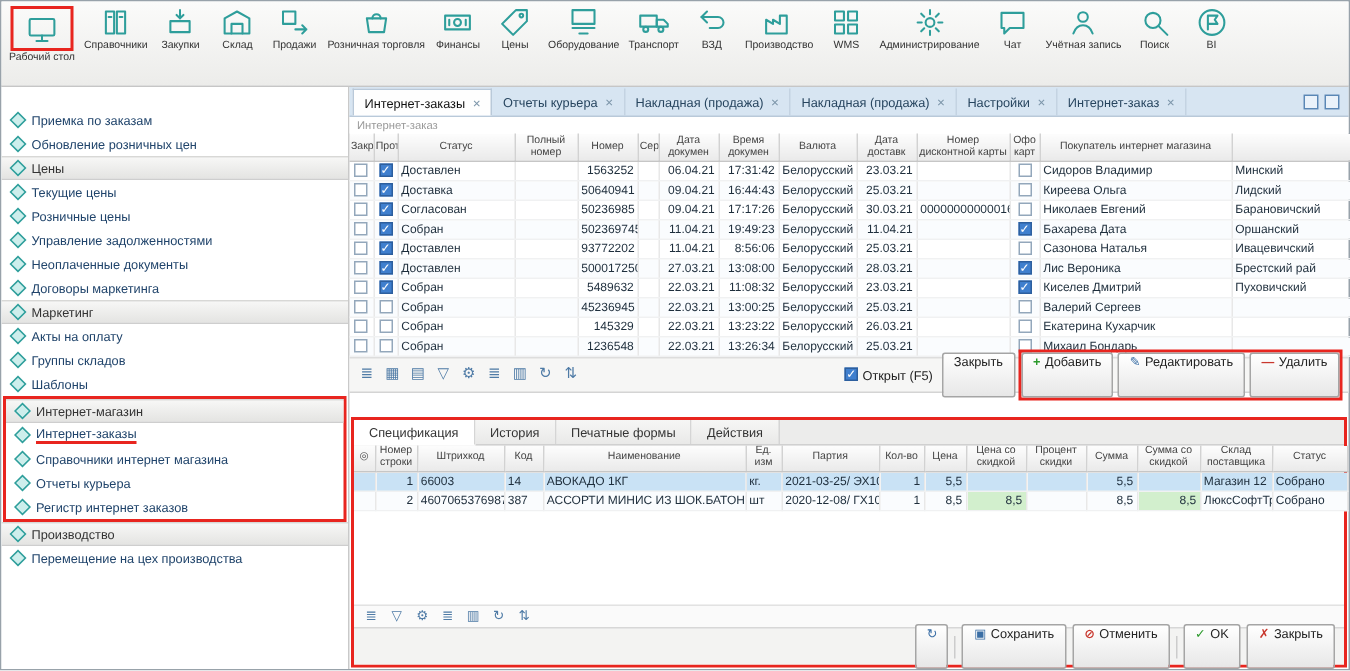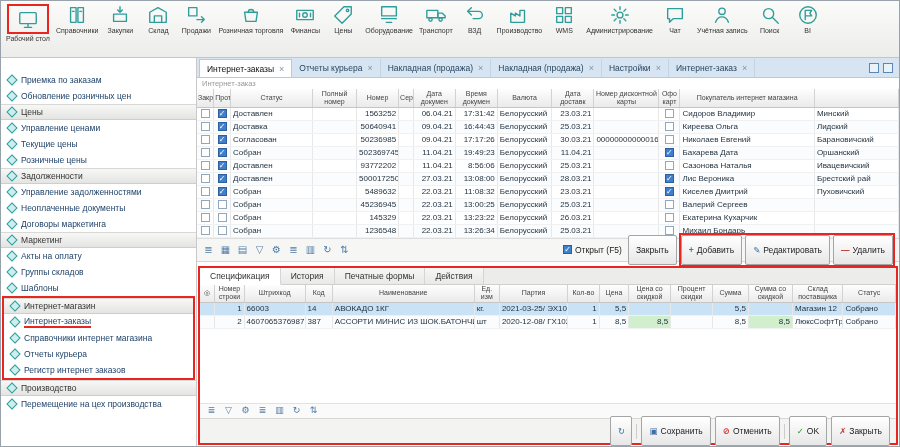--- a/index.html
+++ b/index.html
@@ -5,21 +5,21 @@
 *{margin:0;padding:0;box-sizing:border-box}
 body{width:900px;height:447px;overflow:hidden;font-family:"Liberation Sans","DejaVu Sans",sans-serif;background:#fff}
 .app{width:900px;height:447px;border:1px solid #98a2aa;display:flex;flex-direction:column;font-size:9px;color:#222;background:#fff}
 .topbar{height:57px;flex:none;background:linear-gradient(#fbfbfa,#ececea);border-bottom:1px solid #c6c6c6;display:flex;align-items:flex-start;padding:2px 2px 0}
 .tb-item{display:flex;flex-direction:column;align-items:center;padding:1px 3px;min-width:38px;cursor:pointer}
 .tb-item .lbl{font-size:7px;color:#333;white-space:nowrap;margin-top:1px}
 .tb-icon{width:22px;height:22px;display:block}
 .tb-icon svg{width:22px;height:22px;stroke:#2e9e9b;fill:none;stroke-width:1.5;stroke-linecap:round;stroke-linejoin:round}
 .red-box{border:2px solid #e8251f;padding:3px 8px 1px;display:block}
 .content{flex:1;display:flex;min-height:0}
-.sidebar{width:196px;flex:none;border-right:1px solid #c9c9c9;padding-top:14px;overflow:hidden;background:#fff}
+.sidebar{width:232px;flex:none;border-right:1px solid #c9c9c9;padding-top:14px;overflow:hidden;background:#fff}
 .sb-item{height:16px;display:flex;align-items:center;gap:5px;padding:0 7px;font-size:8.5px;color:#20446b;cursor:pointer;white-space:nowrap}
 .sb-item.section{background:linear-gradient(#f7f7f6,#e4e4e2);border-top:1px solid #d8d8d6;border-bottom:1px solid #cecece;color:#333}
 .sb-icon{width:8px;height:8px;flex:none;background:#cdeeec;border:1px solid #2e9e9b;transform:rotate(45deg)}
 .red-group{border:2px solid #e8251f;margin:0 1px}
 .red-underline{border-bottom:2px solid #e8251f}
 .main{flex:1;display:flex;flex-direction:column;min-width:0}
 .tabbar{height:20px;flex:none;background:#d7e5f2;border-bottom:1px solid #b9c9d9;display:flex;align-items:stretch;padding:1px 2px 0}
 .tab{display:flex;align-items:center;gap:5px;padding:0 7px;font-size:8.5px;color:#27455f;border-right:1px solid #c4d3e2;cursor:pointer;white-space:nowrap}
 .tab.active{background:#fefefe;border:1px solid #b9c9d9;border-bottom:none;color:#111}
 .tab .x{color:#7d96aa;font-size:9px}
@@ -34,26 +34,26 @@
 .grid td.r{text-align:right}
 .grid td.c{text-align:center;padding:0}
 .grid tr.sel td{background:#c9e2f5}
 .grid td.disc:not(:empty){background:#d2efcd}
 .cb{display:inline-block;width:9px;height:9px;border:1px solid #93a7bb;background:#fff;font-size:8px;line-height:8px;color:#fff;text-align:center;vertical-align:middle}
 .cb:not(:empty){background:#3f7fce;border-color:#2d5f9e}
 .midbar{height:24px;flex:none;display:flex;align-items:center;gap:2px;padding:0 4px;background:#f6f6f5;border-top:1px solid #ddd;border-bottom:1px solid #d4d4d4}
 .tool-ic{width:15px;height:16px;line-height:15px;text-align:center;color:#4f7ba6;font-size:10px;cursor:pointer;flex:none}
 .flex-sp{flex:1}
 .chk{display:flex;align-items:center;gap:3px;font-size:8.5px;color:#222;margin-right:4px;cursor:pointer}
-.btn{height:30px;padding:0 7px;font-size:8.5px;background:linear-gradient(#fff,#e7e7e7);border:1px solid #a5a5a5;border-radius:2px;display:inline-flex;align-items:center;gap:3px;color:#222;cursor:pointer;font-family:inherit;white-space:nowrap}
+.btn{height:30px;padding:0 7px;font-size:8.5px;background:linear-gradient(#fff,#e7e7e7);border:1px solid #a5a5a5;border-radius:2px;display:inline-flex;align-items:flex-start;gap:3px;color:#222;cursor:pointer;font-family:inherit;white-space:nowrap}
 .red-box-btns{border:2px solid #e8251f;display:inline-flex;gap:3px;padding:0;align-items:center}
 .g-green{color:#2c9a2c;font-weight:bold}
 .g-blue{color:#3a6ea5}
 .g-red{color:#c8372d;font-weight:bold}
-.lower-pane{flex:1;min-height:0;display:flex;flex-direction:column;border:2px solid #e8251f;margin:4px 1px 1px}
+.lower-pane{flex:1;min-height:0;display:flex;flex-direction:column;border:2px solid #e8251f;margin:16px 1px 1px}
 .spec-tabs{height:17px;flex:none;display:flex;background:#ececeb;border-bottom:1px solid #d0d0d0}
 .spec-tab{padding:0 10px;display:flex;align-items:center;font-size:8.5px;color:#333;border-right:1px solid #d5d5d5;background:linear-gradient(#f6f6f5,#e9e9e8);cursor:pointer}
 .spec-tab.active{background:#fff;margin-bottom:-1px;border-bottom:1px solid #fff}
 .spec-empty{flex:1;background:#fff}
 .bottom-icons{height:15px;flex:none;display:flex;align-items:center;gap:2px;padding:0 4px;border-top:1px solid #e2e2e2;background:#fafafa}
 .bottom-icons .tool-ic{height:14px;line-height:13px;font-size:9px}
 .bottom-bar{height:25px;flex:none;display:flex;align-items:center;justify-content:flex-end;gap:4px;padding:0 6px;background:#f3f3f2;border-top:1px solid #d7d7d7}
 .sep{width:1px;height:15px;background:#ccc}
 .icon-btn{width:22px;justify-content:center;padding:0}
 </style>
@@ -206,33 +206,25 @@
       <div class="sb-item">
           <span class="sb-icon"></span>
           <span>Обновление розничных цен</span>
         </div>
       <div class="sb-item section">
           <span class="sb-icon"></span>
           <span>Цены</span>
         </div>
       <div class="sb-item">
           <span class="sb-icon"></span>
-          <span>Управление ценами</span>
-        </div>
-      <div class="sb-item">
-          <span class="sb-icon"></span>
           <span>Текущие цены</span>
         </div>
       <div class="sb-item">
           <span class="sb-icon"></span>
           <span>Розничные цены</span>
-        </div>
-      <div class="sb-item section">
-          <span class="sb-icon"></span>
-          <span>Задолженности</span>
         </div>
       <div class="sb-item">
           <span class="sb-icon"></span>
           <span>Управление задолженностями</span>
         </div>
       <div class="sb-item">
           <span class="sb-icon"></span>
           <span>Неоплаченные документы</span>
         </div>
       <div class="sb-item">

